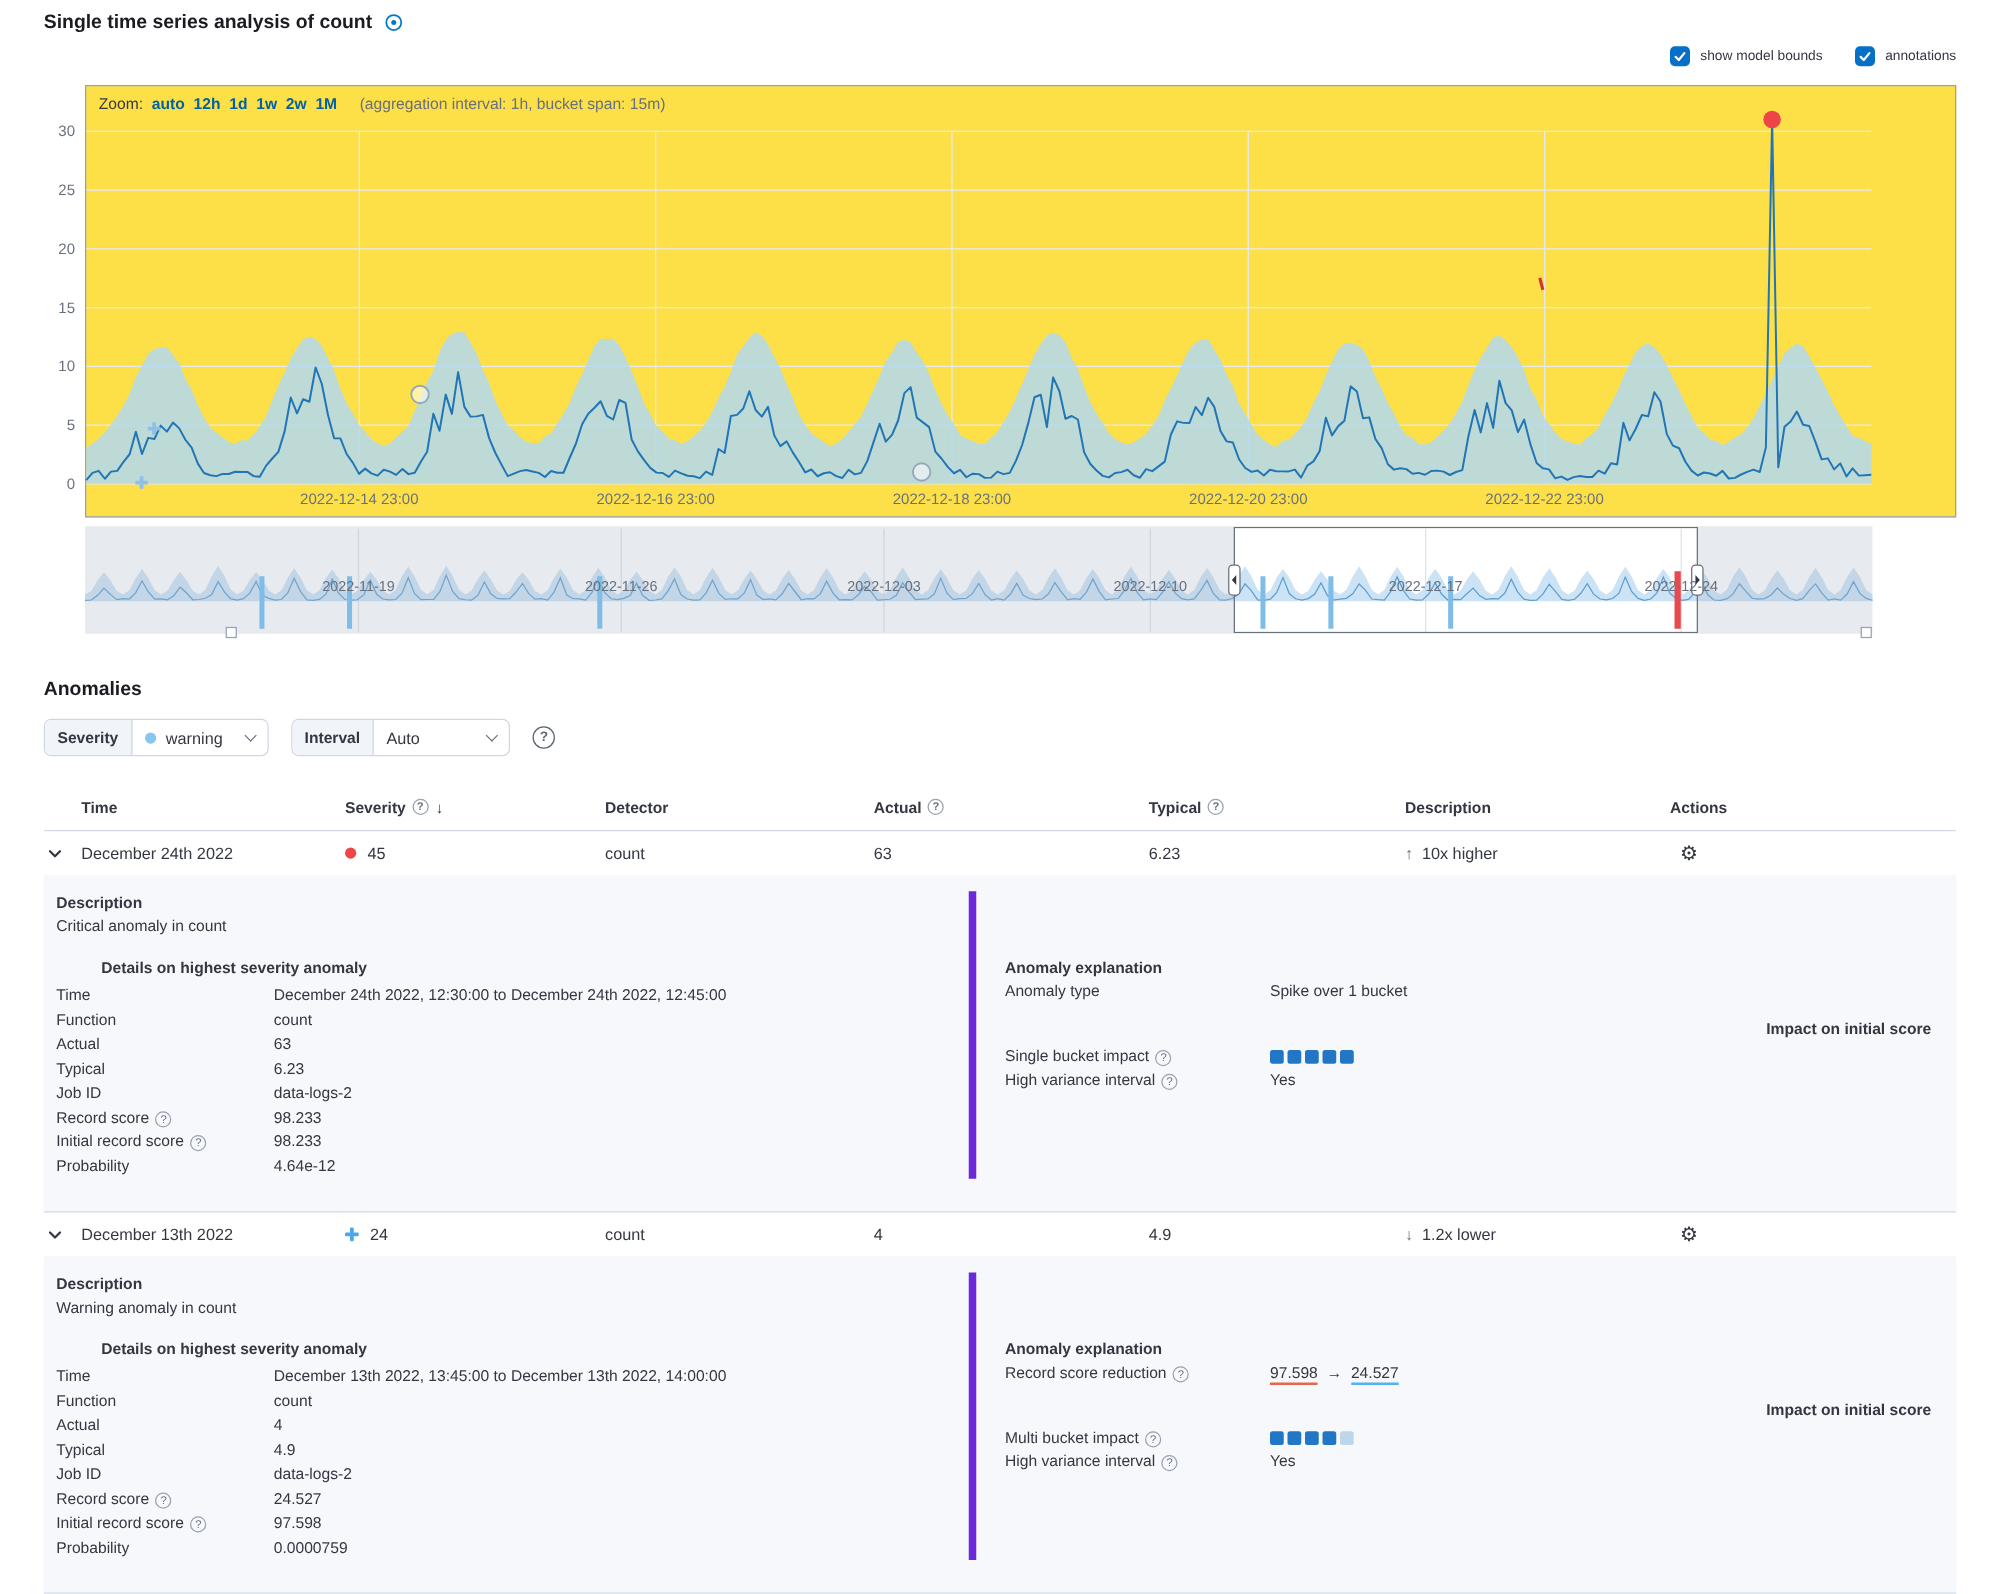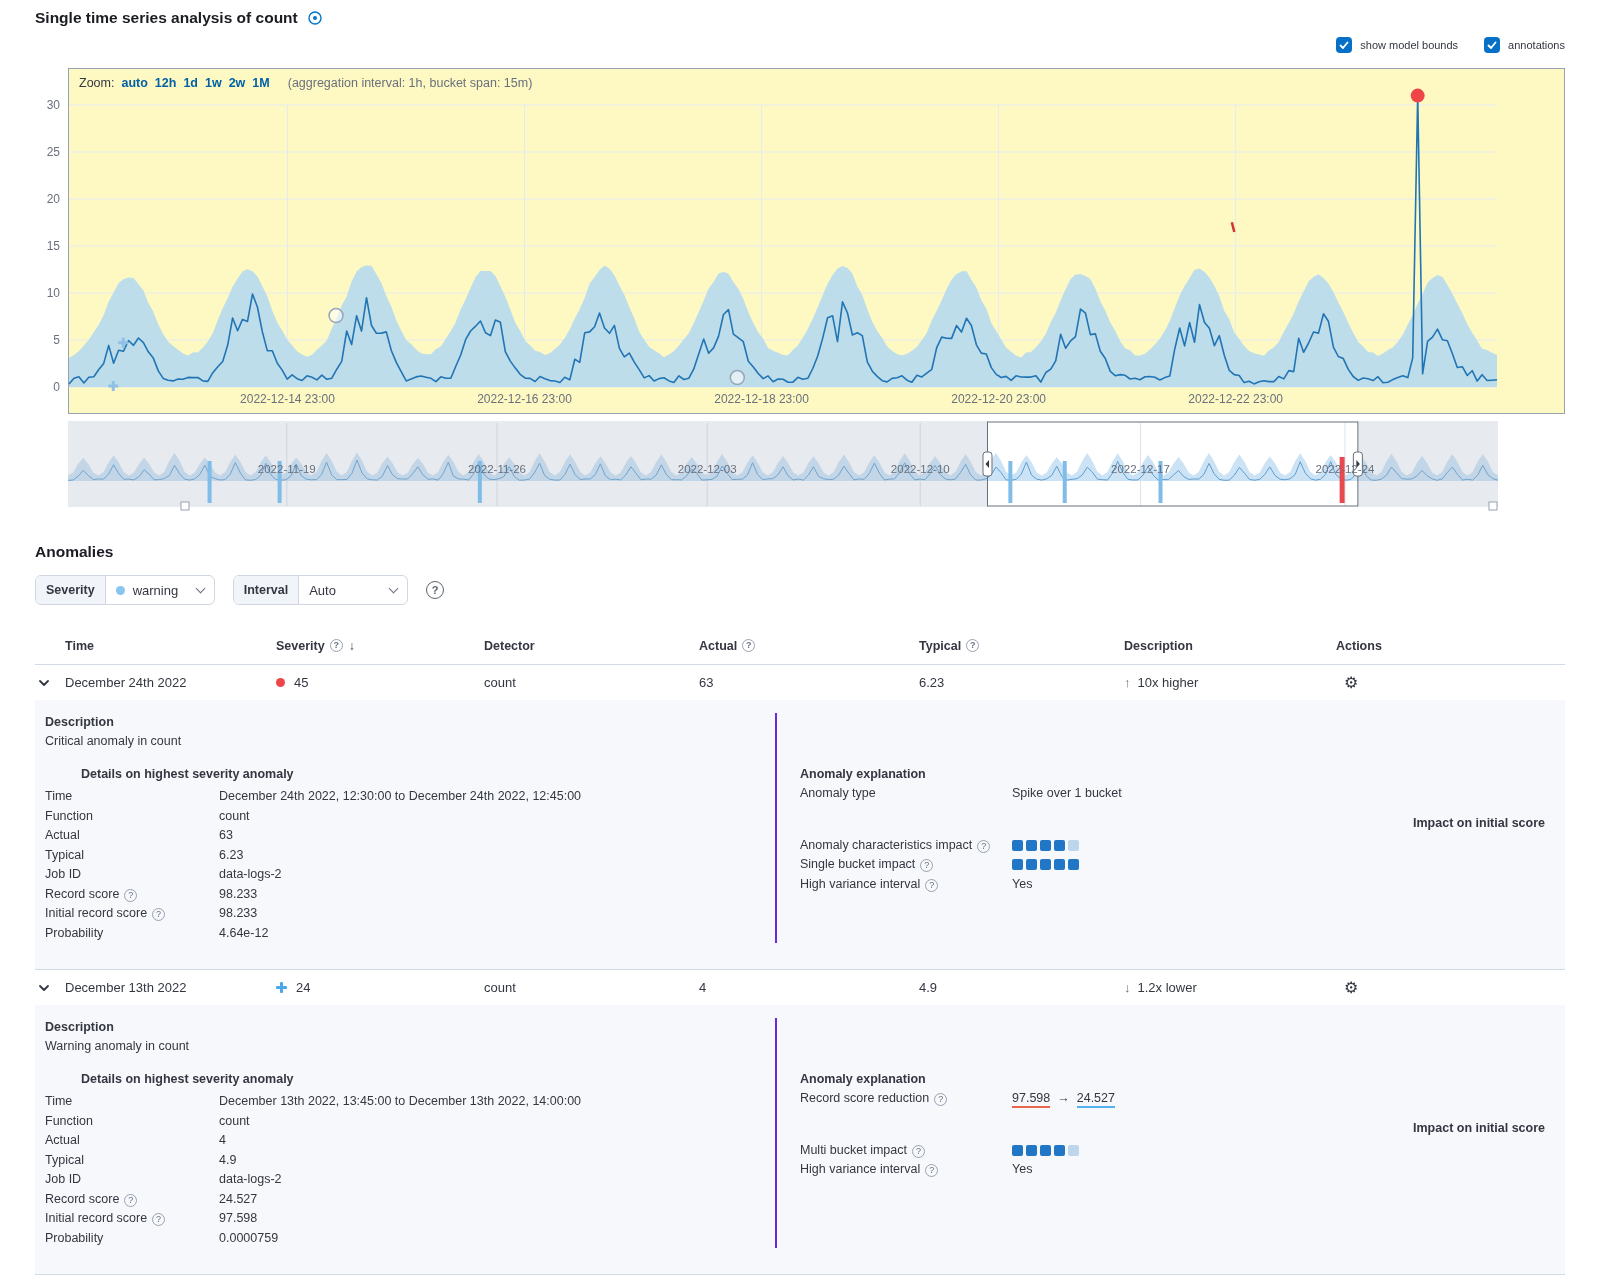--- a/index.html
+++ b/index.html
@@ -18,21 +18,21 @@
   .title-row { display: flex; align-items: center; gap: 9px; height: 20px; }
   .page-title { font-size: 15.5px; font-weight: 700; color: #1a1c21; margin: 0; }
   .title-icon { display: inline-flex; }
 
   
   .controls-row { display: flex; justify-content: flex-end; gap: 26px; margin-top: 7px; height: 20px; align-items: center; }
   .chk { display: inline-flex; align-items: center; gap: 8px; font-size: 11px; cursor: pointer; }
   .chk-box { width: 16px; height: 16px; border-radius: 4px; background: #0670c8; display: inline-flex; align-items: center; justify-content: center; flex-shrink: 0; }
 
   
-  .chart-panel { margin-left: 33px; margin-top: 13px; border: 1px solid #98a2b3; height: 346px; background: #fef9c3; }
+  .chart-panel { margin-left: 33px; margin-top: 13px; border: 1px solid #98a2b3; height: 346px; background: #fde047; }
   .zoom-row { height: 28px; display: flex; align-items: center; padding: 0 10px; font-size: 12.5px; gap: 7px; }
   .zoom-label { color: #343741; }
   #zoom-links a { color: #0061a6; margin-right: 7px; cursor: pointer; text-decoration: none; font-weight: 600; }
   .zoom-note { color: #69707d; margin-left: 4px; }
   svg { overflow: visible; display: block; }
   #main-chart { width: 1428px; height: 316px; }
   #context-chart { margin-left: 33px; margin-top: 7px; width: 1430px; height: 92px; }
 
   
   .section-heading { font-size: 15.5px; font-weight: 700; color: #1a1c21; margin: 30px 0 14px 0; }
@@ -58,21 +58,21 @@
   .sev-plus { position: relative; width: 11px; height: 11px; display: inline-block; margin-right: 9px; }
   .sev-plus::before { content: ''; position: absolute; left: 4px; top: 0; width: 3px; height: 11px; background: #4aa7e8; border-radius: 1px; }
   .sev-plus::after  { content: ''; position: absolute; top: 4px; left: 0; width: 11px; height: 3px; background: #4aa7e8; border-radius: 1px; }
   .dir-arrow { color: #69707d; margin-right: 7px; }
   .actions-cell { padding-left: 8px; }
   .gear { font-size: 16px; cursor: pointer; color: #343741; }
 
   
   .expanded { display: flex; background: #f7f8fb; border-bottom: 1px solid #d3dae6; padding: 13px 20px 26px 10px; }
   .exp-left { width: 730px; flex-shrink: 0; }
-  .exp-right { border-left: 2px solid #6d28d9; padding-left: 23px; padding-top: 52px; flex: 1; }
+  .exp-right { border-left: 6px solid #6d28d9; padding-left: 23px; padding-top: 52px; flex: 1; }
   .exp-h { display: block; font-weight: 700; font-size: 12.5px; line-height: 19px; }
   .exp-t { display: block; font-size: 12.5px; line-height: 19px; }
   .exp-h2 { margin-top: 14px; margin-bottom: 3px; margin-left: 36px; }
   .exp-h3 { margin-top: 10px; margin-bottom: 3px; text-align: right; }
   .field-row { display: flex; align-items: baseline; line-height: 19.5px; font-size: 12.5px; }
   .f-label { width: 174px; flex-shrink: 0; }
   .r-label { width: 212px; }
   .squares { display: inline-flex; gap: 3px; align-self: center; }
   .sq { width: 11px; height: 11px; border-radius: 2px; background: #bed6ec; display: inline-block; }
   .sq-on { background: #2276c6; }
@@ -310,30 +310,20 @@
           </div>
         </div>
         <div class="exp-right">
           <span class="exp-h">Anomaly explanation</span>
           <div class="field-row">
             <span class="f-label r-label">Anomaly type</span>
             <span class="f-value">Spike over 1 bucket</span>
           </div>
           <span class="exp-h exp-h3">Impact on initial score</span>
           <div class="field-row">
-            <span class="f-label r-label">Anomaly characteristics impact<span class="info-icon">?</span></span>
-            <span class="squares">
-              <span class="sq sq-on"></span>
-              <span class="sq sq-on"></span>
-              <span class="sq sq-on"></span>
-              <span class="sq sq-on"></span>
-              <span class="sq"></span>
-            </span>
-          </div>
-          <div class="field-row">
             <span class="f-label r-label">Single bucket impact<span class="info-icon">?</span></span>
             <span class="squares">
               <span class="sq sq-on"></span>
               <span class="sq sq-on"></span>
               <span class="sq sq-on"></span>
               <span class="sq sq-on"></span>
               <span class="sq sq-on"></span>
             </span>
           </div>
           <div class="field-row">

